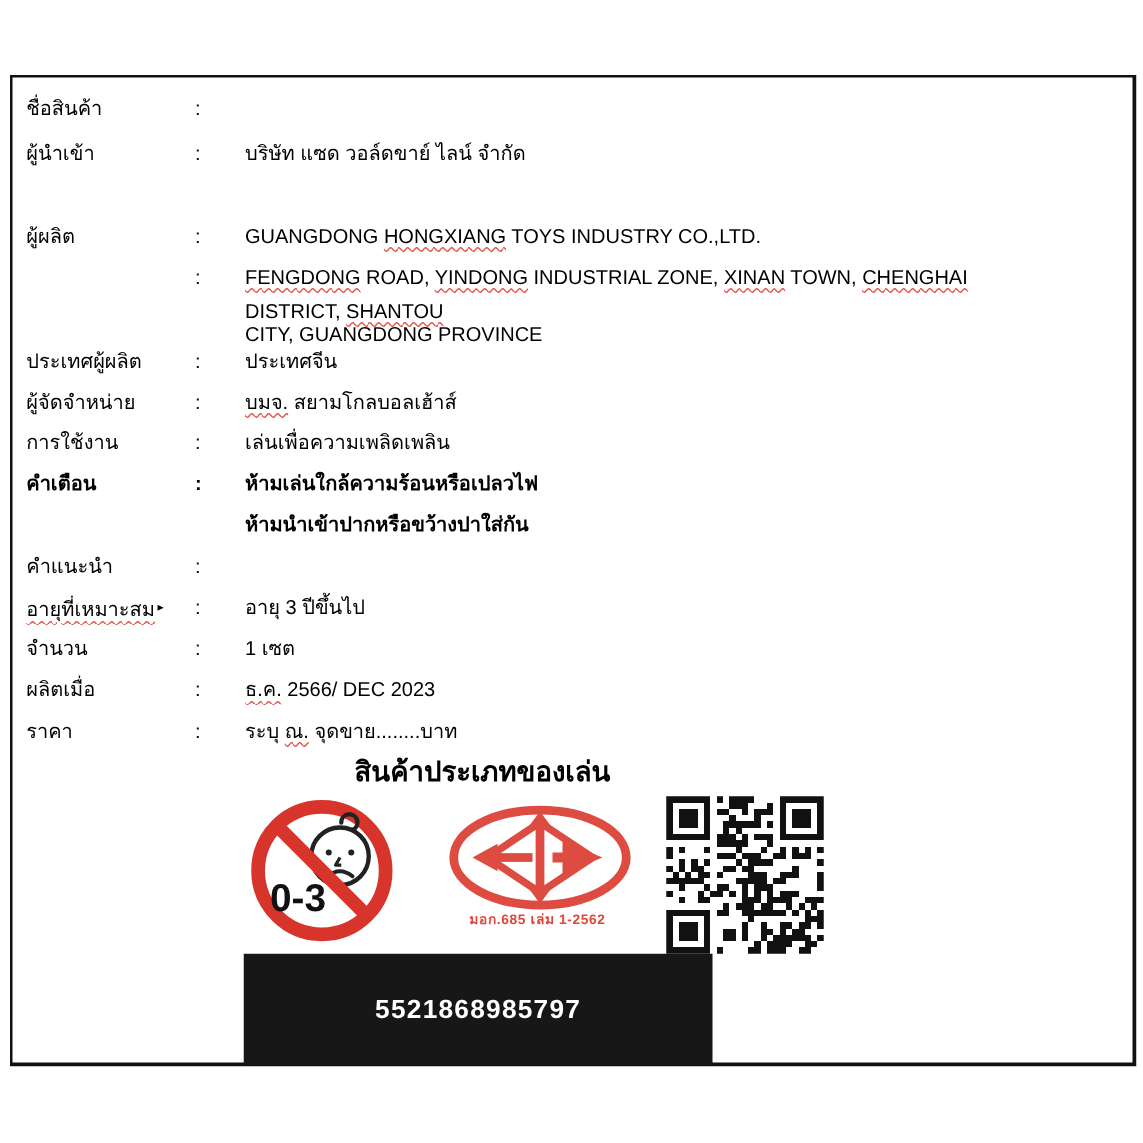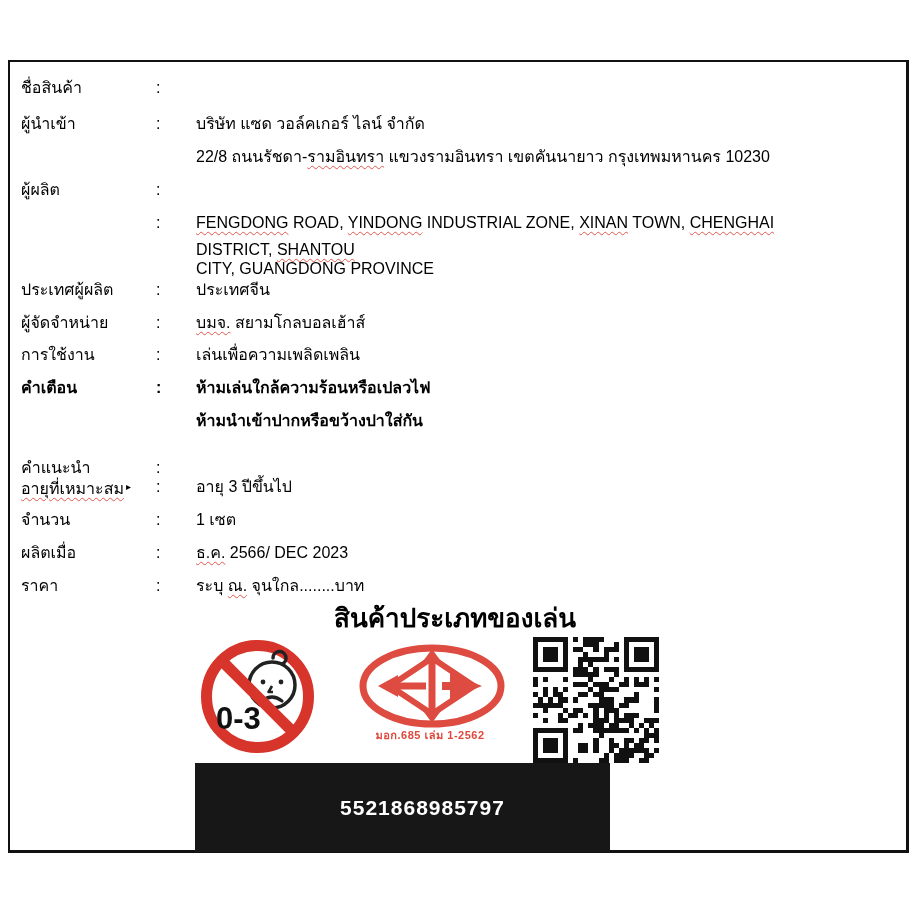--- a/index.html
+++ b/index.html
@@ -8,55 +8,53 @@
   .frame{position:absolute;left:8px;top:60px;width:901px;height:793px;
          border:2px solid #111;border-right-width:3px;border-bottom-width:3px;box-sizing:border-box;}
   .row{position:absolute;left:0;width:100%;height:24px;font-size:16px;line-height:24px;white-space:nowrap;}
   .lab{position:absolute;left:21px;}
   .col{position:absolute;left:156px;}
   .val{position:absolute;left:196px;white-space:nowrap;}
   .bold{font-weight:700;}
   .sq{text-decoration-line:underline;text-decoration-style:wavy;
       text-decoration-color:#e2574e;text-decoration-thickness:1px;text-underline-offset:3px;}
   .marker{font-size:10px;vertical-align:4px;margin-left:2px;}
-  .doc-title{position:absolute;top:601px;left:196px;width:380px;text-align:right;
-             font-size:26px;font-weight:700;line-height:34px;}
+  .doc-title{position:absolute;top:601px;left:196px;width:380px;text-align:center;
+             font-size:22px;font-weight:700;line-height:34px;}
   .icon-03{position:absolute;left:200px;top:639px;width:115px;height:115px;}
   .icon-tis{position:absolute;left:358px;top:644px;width:148px;height:84px;}
   .tis-caption{position:absolute;left:340px;top:726px;width:180px;text-align:center;
                font-size:11px;font-weight:700;color:#e0473c;letter-spacing:0.5px;}
   .qr{position:absolute;left:533px;top:637px;width:126px;height:126px;background:#fff;}
   .barcode-box{position:absolute;left:195px;top:763px;width:375px;height:89px;background:#171717;
-               display:flex;align-items:center;justify-content:center;padding-left:40px;}
+               display:flex;align-items:center;justify-content:center;}
   .barcode-num{color:#fff;font-size:21px;font-weight:700;letter-spacing:1px;}
 </style>
 </head>
 <body>
 
 <div class="page">
   <div class="frame"></div>
 
   <div class="row" style="top:76px">
     <span class="lab">ชื่อสินค้า</span>
     <span class="col">:</span>
   </div>
 
   <div class="row" style="top:112px">
     <span class="lab">ผู้นำเข้า</span>
     <span class="col">:</span>
-    <span class="val">บริษัท แซด วอล์คเกอร์ ไลน์ จำกัด</span>
-  </div>
-
-  <div class="row" style="top:145px">
-    <span class="val"><span>22/8 ถนนรัชดา-</span><span class="sq">รามอินทรา</span><span> แขวงรามอินทรา เขตคันนายาว กรุงเทพมหานคร 10230</span></span>
-  </div>
+    <span class="val">บริษัท แซด วอล์ดขาย์ ไลน์ จำกัด</span>
+  </div>
+
 
   <div class="row" style="top:178px">
     <span class="lab">ผู้ผลิต</span>
     <span class="col">:</span>
+    <span class="val"><span>GUANGDONG </span><span class="sq">HONGXIANG</span><span> TOYS INDUSTRY CO.,LTD.</span></span>
   </div>
 
   <div class="row" style="top:211px">
     <span class="col">:</span>
     <span class="val"><span class="sq">FENGDONG</span><span> ROAD, </span><span class="sq">YINDONG</span><span> INDUSTRIAL ZONE, </span><span class="sq">XINAN</span><span> TOWN, </span><span class="sq">CHENGHAI</span></span>
   </div>
 
   <div class="row" style="top:238px">
     <span class="val"><span>DISTRICT, </span><span class="sq">SHANTOU</span></span>
   </div>
@@ -86,21 +84,21 @@
   <div class="row bold" style="top:376px">
     <span class="lab">คำเตือน</span>
     <span class="col">:</span>
     <span class="val">ห้ามเล่นใกล้ความร้อนหรือเปลวไฟ</span>
   </div>
 
   <div class="row bold" style="top:409px">
     <span class="val">ห้ามนำเข้าปากหรือขว้างปาใส่กัน</span>
   </div>
 
-  <div class="row" style="top:456px">
+  <div class="row" style="top:442px">
     <span class="lab">คำแนะนำ</span>
     <span class="col">:</span>
   </div>
 
   <div class="row" style="top:475px">
     <span class="lab"><span class="sq">อายุที่เหมาะสม</span><span class="marker">▸</span></span>
     <span class="col">:</span>
     <span class="val">อายุ 3 ปีขึ้นไป</span>
   </div>
 
@@ -112,21 +110,21 @@
 
   <div class="row" style="top:541px">
     <span class="lab">ผลิตเมื่อ</span>
     <span class="col">:</span>
     <span class="val"><span class="sq">ธ.ค.</span><span> 2566/ DEC 2023</span></span>
   </div>
 
   <div class="row" style="top:574px">
     <span class="lab">ราคา</span>
     <span class="col">:</span>
-    <span class="val"><span>ระบุ </span><span class="sq">ณ.</span><span> จุนใกล........บาท</span></span>
+    <span class="val"><span>ระบุ </span><span class="sq">ณ.</span><span> จุดขาย........บาท</span></span>
   </div>
 
   <div class="doc-title">สินค้าประเภทของเล่น</div>
 
   <svg class="icon-03" viewBox="0 0 115 115">
     <circle cx="57.5" cy="57.5" r="51" fill="#fff" stroke="#d7342b" stroke-width="11"></circle>
     <circle cx="72" cy="46" r="23" fill="#fff" stroke="#222" stroke-width="3.5"></circle>
     <path d="M82,25 a6.5,6.5 0 1 0 -9,-6" fill="none" stroke="#222" stroke-width="3.5" stroke-linecap="round"></path>
     <circle cx="63" cy="43" r="2.4" fill="#222"></circle>
     <circle cx="81" cy="43" r="2.4" fill="#222"></circle>

